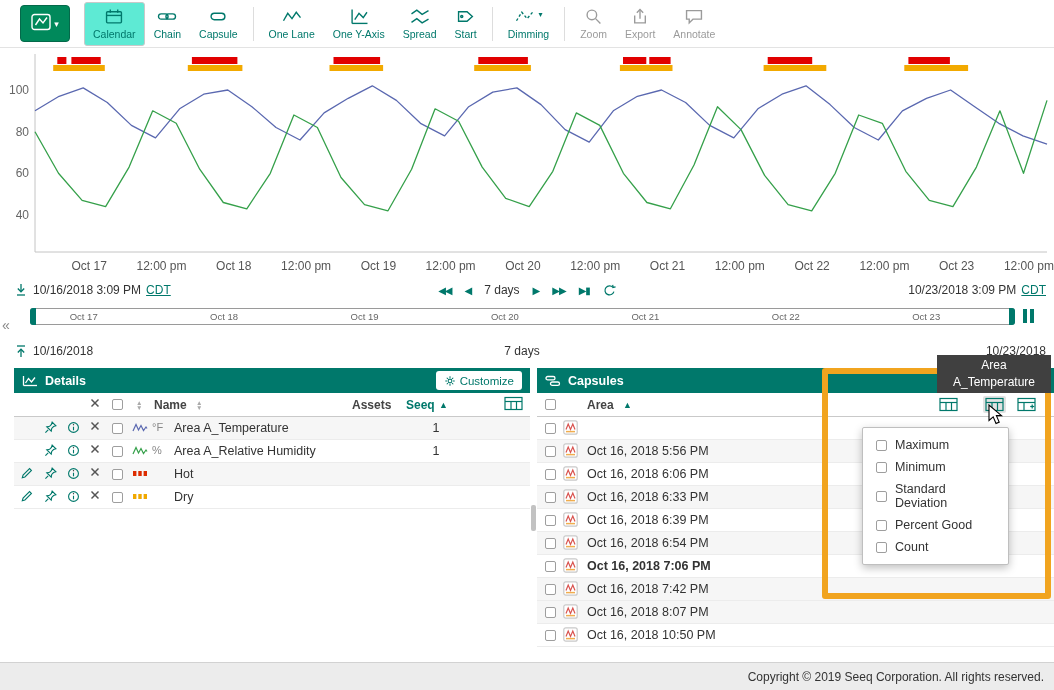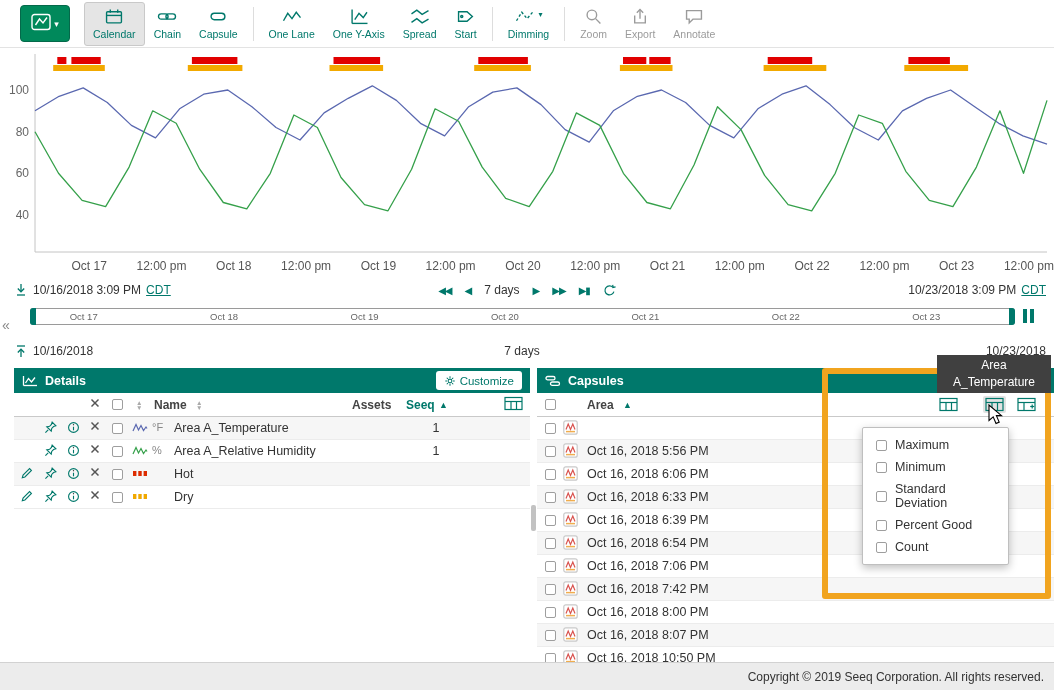--- a/index.html
+++ b/index.html
@@ -6,21 +6,21 @@
   html,body{width:1054px;height:690px}
   body{position:relative;font-family:"Liberation Sans",sans-serif;background:#fff;overflow:hidden}
 
   .toolbar{position:absolute;top:0;left:0;width:100%;height:48px;background:#fff;border-bottom:1px solid #e3e3e3;display:flex;align-items:center;padding-left:20px;z-index:5}
   .view-btn{width:50px;height:37px;background:#00895b;border:1px solid #04694a;border-radius:4px;display:flex;align-items:center;justify-content:center;gap:3px;color:#fff;cursor:pointer;margin-right:14px;font-family:inherit}
   .view-btn svg{stroke:#fff;fill:none;stroke-width:1.4}
   .view-caret{font-size:9px}
   .tb-groups{display:flex;align-items:center;height:100%}
   .tb-sep{width:1px;height:34px;background:#ddd;margin:0 6px}
   .tb-item{display:flex;flex-direction:column;align-items:center;justify-content:center;gap:1px;height:44px;padding:0 8px;background:none;border:1px solid transparent;border-radius:3px;color:#00786b;font-family:inherit;font-size:10.5px;cursor:pointer}
-  .tb-item.selected{background:#e5e5e5;border-color:#c9c9c9}
+  .tb-item.selected{background:#5eead4;border-color:#c9c9c9}
   .tb-item.disabled{color:#9b9b9b}
   .tb-item svg{stroke:currentColor;fill:none;stroke-width:1.3}
   .tb-iconrow{display:flex;align-items:flex-start;gap:2px}
   .tb-caret{font-size:8px;margin-top:2px}
 
   .chart-region{position:absolute;top:48px;left:0;width:1054px;height:234px}
   #chart-svg{font-family:"Liberation Sans",sans-serif}
 
   .range-row{position:absolute;top:283px;left:0;width:100%;height:20px;font-size:12px;color:#333}
   .range-left{position:absolute;left:14px;display:flex;align-items:center;gap:5px}
@@ -617,43 +617,32 @@
       </div>
       <div class="c-row">
         <span class="cb" style="left: 8px;"></span>
         <span class="ic cell" style="left: 26px; top: 3px;">
           <svg width="15" height="15" viewBox="0 0 15 15">
             <rect x="0.8" y="0.8" width="13.4" height="13.4" rx="2" stroke="#c9c9c9" fill="#fff"></rect>
             <polyline points="3,9.5 5.2,4 7.5,9.5 9.8,4 12,9.5" stroke="#d9534f" fill="none" stroke-width="1.2"></polyline>
             <line x1="3" y1="11.6" x2="12" y2="11.6" stroke="#f0ad4e" stroke-width="1.5"></line>
           </svg>
         </span>
-        <span class="name" style="left: 50px;">Oct 16, 2018 7:06 PM</span>
+        <span class="name" style="left: 50px; font-weight: bold;">Oct 16, 2018 7:06 PM</span>
       </div>
       <div class="c-row alt">
         <span class="cb" style="left: 8px;"></span>
         <span class="ic cell" style="left: 26px; top: 3px;">
           <svg width="15" height="15" viewBox="0 0 15 15">
             <rect x="0.8" y="0.8" width="13.4" height="13.4" rx="2" stroke="#c9c9c9" fill="#fff"></rect>
             <polyline points="3,9.5 5.2,4 7.5,9.5 9.8,4 12,9.5" stroke="#d9534f" fill="none" stroke-width="1.2"></polyline>
             <line x1="3" y1="11.6" x2="12" y2="11.6" stroke="#f0ad4e" stroke-width="1.5"></line>
           </svg>
         </span>
         <span class="name" style="left: 50px;">Oct 16, 2018 7:42 PM</span>
-      </div>
-      <div class="c-row">
-        <span class="cb" style="left: 8px;"></span>
-        <span class="ic cell" style="left: 26px; top: 3px;">
-          <svg width="15" height="15" viewBox="0 0 15 15">
-            <rect x="0.8" y="0.8" width="13.4" height="13.4" rx="2" stroke="#c9c9c9" fill="#fff"></rect>
-            <polyline points="3,9.5 5.2,4 7.5,9.5 9.8,4 12,9.5" stroke="#d9534f" fill="none" stroke-width="1.2"></polyline>
-            <line x1="3" y1="11.6" x2="12" y2="11.6" stroke="#f0ad4e" stroke-width="1.5"></line>
-          </svg>
-        </span>
-        <span class="name" style="left: 50px;">Oct 16, 2018 8:00 PM</span>
       </div>
       <div class="c-row alt">
         <span class="cb" style="left: 8px;"></span>
         <span class="ic cell" style="left: 26px; top: 3px;">
           <svg width="15" height="15" viewBox="0 0 15 15">
             <rect x="0.8" y="0.8" width="13.4" height="13.4" rx="2" stroke="#c9c9c9" fill="#fff"></rect>
             <polyline points="3,9.5 5.2,4 7.5,9.5 9.8,4 12,9.5" stroke="#d9534f" fill="none" stroke-width="1.2"></polyline>
             <line x1="3" y1="11.6" x2="12" y2="11.6" stroke="#f0ad4e" stroke-width="1.5"></line>
           </svg>
         </span>

